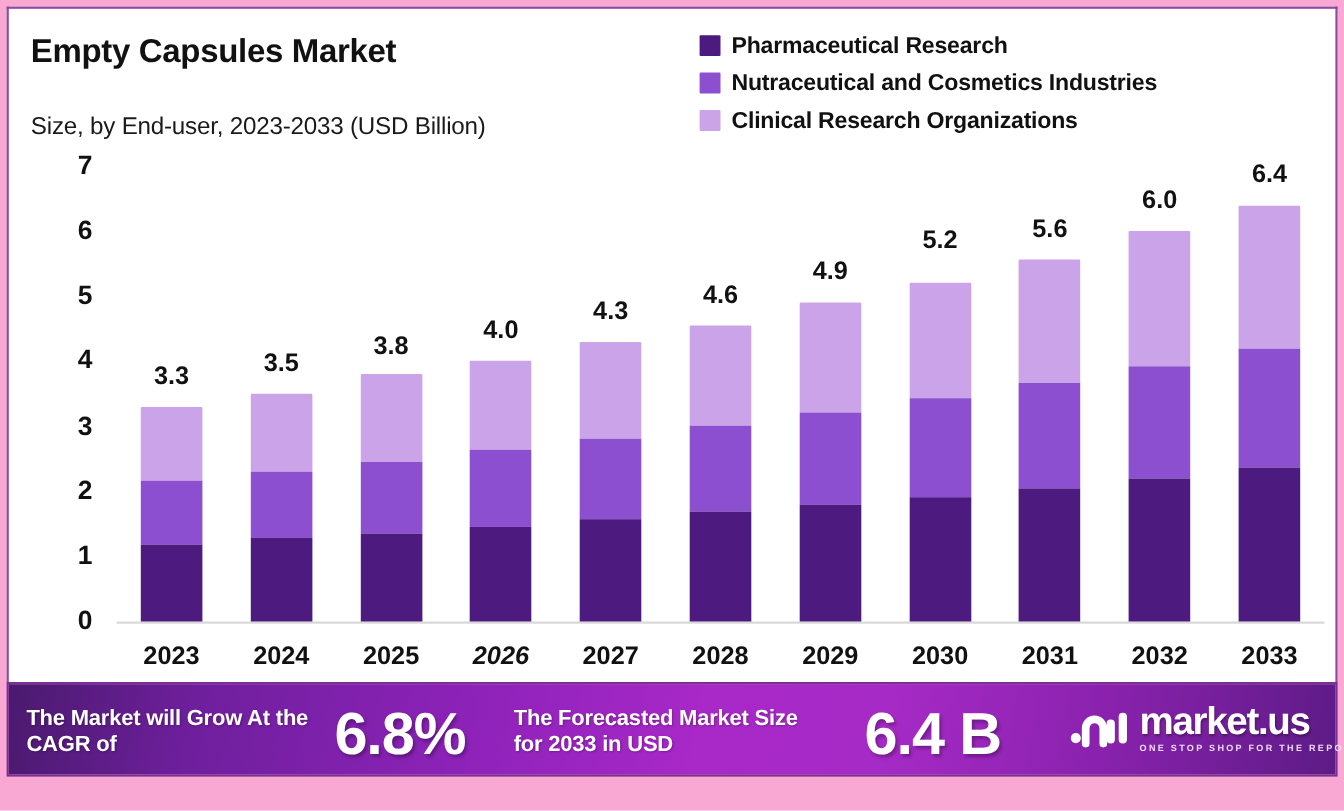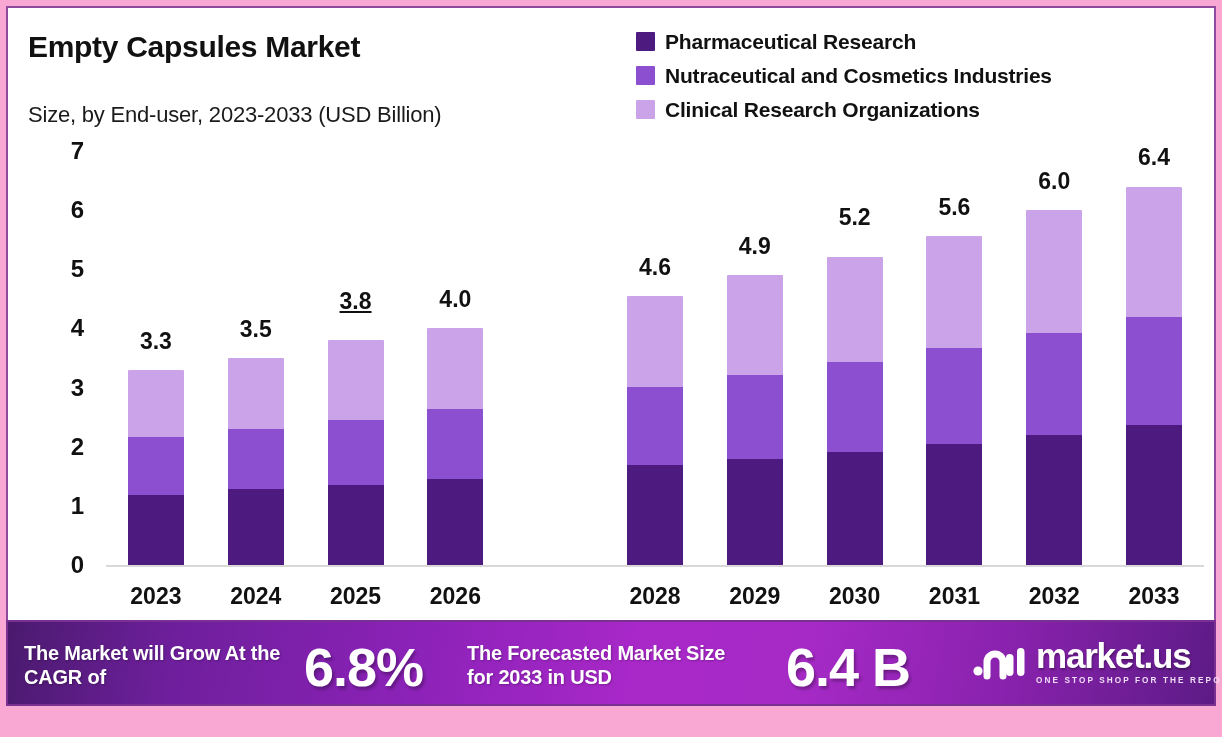--- a/index.html
+++ b/index.html
@@ -248,31 +248,40 @@
             </div>
             <div class="bar-value" style="width: 99.8182px; top: 308px;">3.5</div>
             <div class="bar-cat" style="width: 99.8182px; top: 575px;">2024</div>
           </div>
           <div class="bar-group" style="left: 199.636px; width: 99.8182px; height: 610px;">
             <div class="bar-stack" style="left: 21.9091px; bottom: 53px;">
               <div class="seg top" title="Clinical Research Organizations: 1.34" style="height: 79.2514px; background: rgb(203, 163, 232);"></div>
               <div class="seg" title="Nutraceutical and Cosmetics Industries: 1.1" style="height: 65.0571px; background: rgb(139, 79, 208);"></div>
               <div class="seg" title="Pharmaceutical Industry: 1.36" style="height: 80.4343px; background: rgb(77, 26, 128);"></div>
             </div>
-            <div class="bar-value" style="width: 99.8182px; top: 280px; text-decoration: underline;">3.8</div>
+            <div class="bar-value" style="width: 99.8182px; top: 293px;">3.8</div>
             <div class="bar-cat" style="width: 99.8182px; top: 575px; text-align: center;">2025</div>
           </div>
           <div class="bar-group" style="left: 299.455px; width: 99.8182px; height: 610px;">
             <div class="bar-stack" style="left: 21.9091px; bottom: 53px;">
               <div class="seg top" title="Clinical Research Organizations: 1.37" style="height: 81.0257px; background: rgb(203, 163, 232);"></div>
               <div class="seg" title="Nutraceutical and Cosmetics Industries: 1.17" style="height: 69.1971px; background: rgb(139, 79, 208);"></div>
               <div class="seg" title="Pharmaceutical Industry: 1.46" style="height: 86.3486px; background: rgb(77, 26, 128);"></div>
             </div>
             <div class="bar-value" style="width: 99.8182px; top: 278.429px;">4.0</div>
-            <div class="bar-cat" style="width: 99.8182px; top: 575px;">2026</div>
+            <div class="bar-cat" style="width: 99.8182px; top: 575px; font-style: italic;">2026</div>
+          </div>
+          <div class="bar-group" style="left: 399.273px; width: 99.8182px; height: 610px;">
+            <div class="bar-stack" style="left: 21.9091px; bottom: 53px;">
+              <div class="seg top" title="Clinical Research Organizations: 1.49" style="height: 88.1229px; background: rgb(203, 163, 232);"></div>
+              <div class="seg" title="Nutraceutical and Cosmetics Industries: 1.23" style="height: 72.7457px; background: rgb(139, 79, 208);"></div>
+              <div class="seg" title="Pharmaceutical Industry: 1.58" style="height: 93.4457px; background: rgb(77, 26, 128);"></div>
+            </div>
+            <div class="bar-value" style="width: 99.8182px; top: 260.686px;">4.3</div>
+            <div class="bar-cat" style="width: 99.8182px; top: 575px;">2027</div>
           </div>
           <div class="bar-group" style="left: 499.091px; width: 99.8182px; height: 610px;">
             <div class="bar-stack" style="left: 21.9091px; bottom: 53px;">
               <div class="seg top" title="Clinical Research Organizations: 1.54" style="height: 91.08px; background: rgb(203, 163, 232);"></div>
               <div class="seg" title="Nutraceutical and Cosmetics Industries: 1.32" style="height: 78.0686px; background: rgb(139, 79, 208);"></div>
               <div class="seg" title="Pharmaceutical Industry: 1.69" style="height: 99.9514px; background: rgb(77, 26, 128);"></div>
             </div>
             <div class="bar-value" style="width: 99.8182px; top: 245.9px;">4.6</div>
             <div class="bar-cat" style="width: 99.8182px; top: 575px;">2028</div>
           </div>

